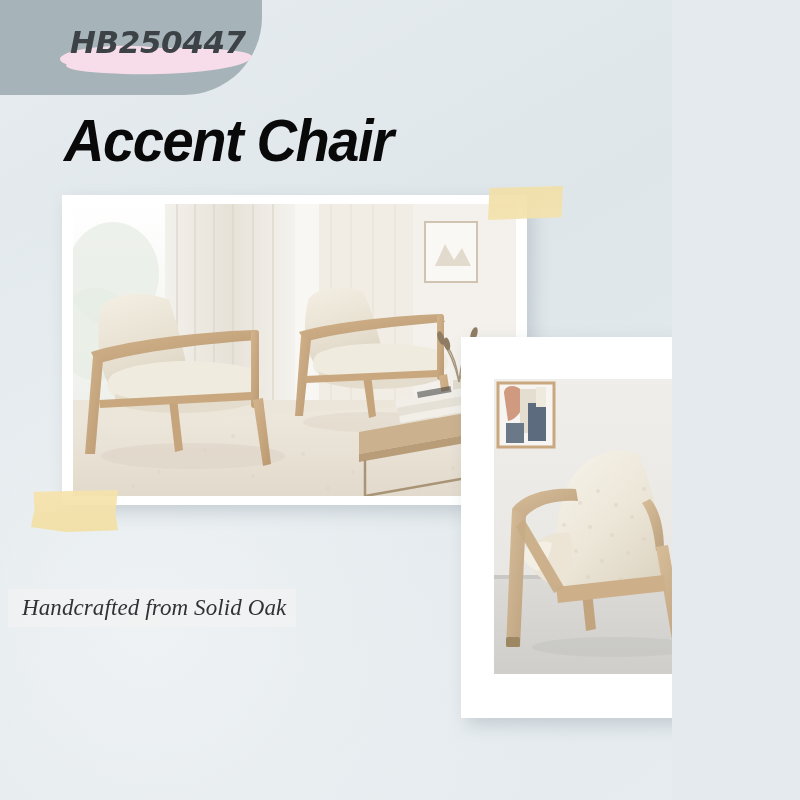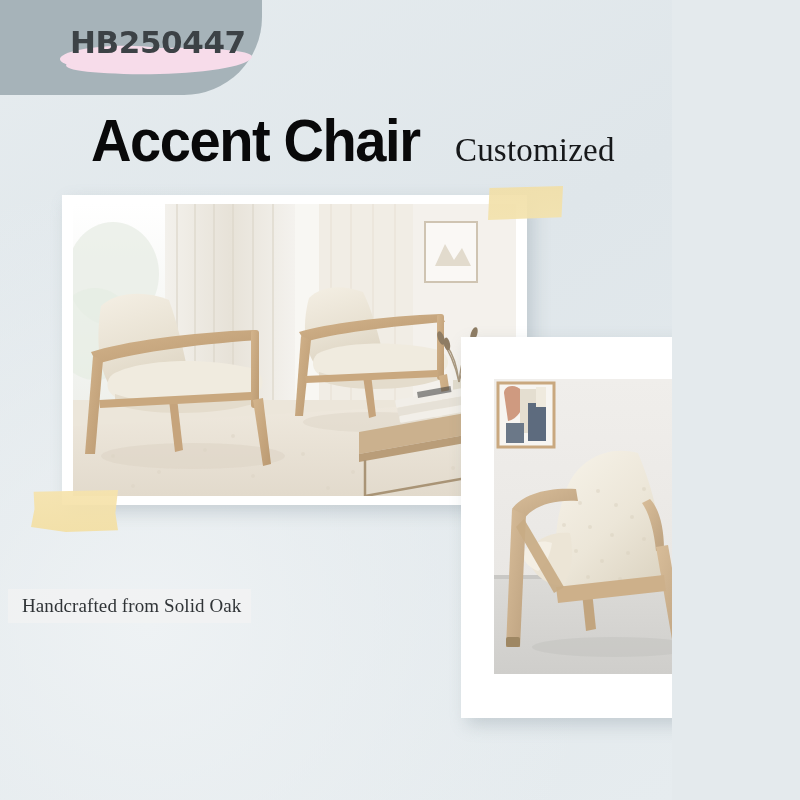--- a/index.html
+++ b/index.html
@@ -6,20 +6,21 @@
   body{
     width:800px;height:800px;overflow:hidden;
     font-family:"Liberation Sans", sans-serif;
     background:#e4eaed;
   }
   #poster{
     position:relative;width:672px;height:800px;overflow:hidden;
     background:
       radial-gradient(circle at 22% 78%, #eef2f4 0%, rgba(238,242,244,0) 55%),
       linear-gradient(150deg,#e6ecef 0%,#dfe6ea 45%,#e6ecef 100%);
+    font-style: italic;
   }
 
   
   .header-shape{
     position:absolute;left:-10px;top:-10px;
     width:272px;height:105px;
     background:#a6b3b9;
     border-bottom-right-radius:78px;
   }
   .sku-highlight{
@@ -35,22 +36,22 @@
   .sku-text{
     position:absolute;left:70px;top:24px;
     font-size:31px;font-weight:700;letter-spacing:-0.4px;
     color:#3c4246;
     font-family:"DejaVu Sans", sans-serif;
     white-space:nowrap;
   }
 
   
   .title-row{
-    position:absolute;left:91px;top:112px;
-    display:flex;align-items:baseline;gap:18px;
+    position:absolute;left:64px;top:112px;
+    display:flex;align-items:baseline;
     white-space:nowrap;
   }
   .title-main{
     font-family:"Liberation Sans", sans-serif;
     font-size:59px;font-weight:700;color:#09090a;
     letter-spacing:-1.5px;line-height:1;
     transform:scaleX(0.95);transform-origin:left bottom;
   }
   .title-sub{
     font-family:"Liberation Serif", serif;
@@ -89,41 +90,40 @@
   #tape-bl{
     left:31px;top:490px;width:87px;height:42px;
     background:linear-gradient(180deg,#f6e3ac 0%,#f3dfa3 100%);
     clip-path:polygon(3% 4%,100% 0%,97% 55%,100% 96%,40% 100%,0% 88%,4% 45%);
   }
 
   
   .feature{
     position:absolute;
     font-family:"Liberation Serif", serif;
-    font-size:19px;color:#2f3336;letter-spacing:0.1px;
+    font-size:23px;color:#2f3336;letter-spacing:0.1px;
     background:rgba(242,243,242,0.72);
     padding:6px 10px 6px 14px;
     white-space:nowrap;
     text-align:right;
   }
   #feature-0{left:8px;top:589px;}
   #feature-1{left:0px;top:655px;}
 </style>
 </head>
 <body>
 
 <div id="poster">
 
   <div class="header-shape"></div>
   <div class="sku-highlight"></div>
   <div class="sku-text">HB250447</div>
 
   <div class="title-row">
     <span class="title-main">Accent Chair</span>
-    <span class="title-sub">Customized</span>
   </div>
 
   <svg class="palm" viewBox="0 0 165 160">
     <defs>
       <linearGradient id="lg" x1="0" y1="0" x2="1" y2="1">
         <stop offset="0%" stop-color="#7dbb63"></stop>
         <stop offset="55%" stop-color="#4f8a3c"></stop>
         <stop offset="100%" stop-color="#356428"></stop>
       </linearGradient>
     </defs>

